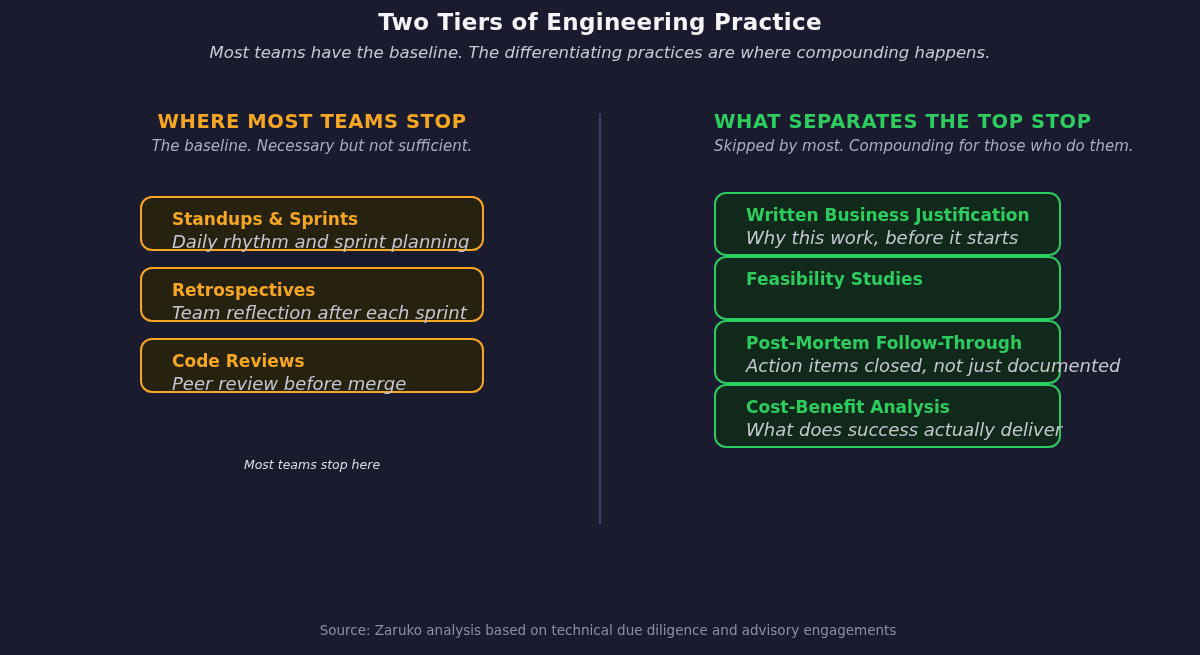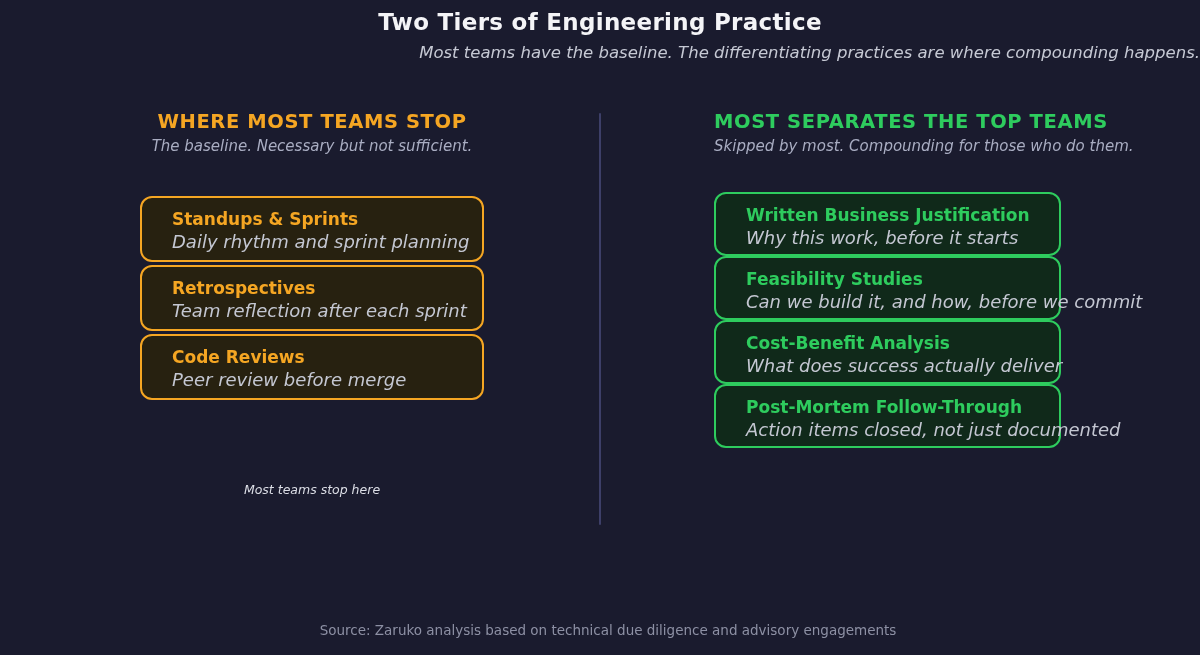--- a/index.html
+++ b/index.html
@@ -25,21 +25,21 @@
     font-size: 23px;
     font-weight: 700;
     color: #f4f4f7;
     letter-spacing: 0.3px;
   }
   .page-subtitle {
     position: absolute;
     top: 43px;
     left: 0;
     width: 100%;
-    text-align: right;
+    text-align: center;
     margin: 0;
     font-size: 16.5px;
     font-style: italic;
     color: #c6c9d4;
   }
   .divider {
     position: absolute;
     left: 599px;
     top: 113px;
     width: 2px;
@@ -78,22 +78,22 @@
   .boxes.left-boxes  { top: 196px; left: 140px; width: 344px; }
   .boxes.right-boxes { top: 192px; left: 714px; width: 347px; }
 
   .card {
     box-sizing: border-box;
     border-radius: 12px;
     padding: 10px 10px 0 30px;
     border: 2px solid;
   }
   .left-boxes .card {
-    height: 66px;
-    margin-bottom: 3px;
+    height: 55px;
+    margin-bottom: 16px;
     border-color: #f5a623;
     background: #272110;
   }
   .right-boxes .card {
     height: 64px;
     margin-bottom: 0;
     border-color: #2ecc5e;
     background: #10291a;
   }
   .card-title {
@@ -107,21 +107,21 @@
   .right-boxes .card-title { color: #2ecc5e; }
   .card-desc {
     margin: 1px 0 0 0;
     font-size: 18px;
     font-style: italic;
     color: #c4c7d2;
     white-space: nowrap;
   }
   .column-note {
     position: absolute;
-    top: 482px;
+    top: 457px;
     left: 140px;
     width: 344px;
     margin: 0;
     text-align: center;
     font-size: 12.5px;
     font-style: italic;
     color: #dcdee6;
   }
   .footer-source {
     position: absolute;
@@ -160,38 +160,37 @@
       <div class="card">
         <p class="card-title">Code Reviews</p>
         <p class="card-desc">Peer review before merge</p>
       </div>
     </div>
 
     <p class="column-note">Most teams stop here</p>
   </section>
 
   <section class="right">
-    <h2 class="col-heading">MOST SEPARATES THE TOP TEAMS</h2>
+    <h2 class="col-heading">WHAT SEPARATES THE TOP STOP</h2>
     <p class="col-subheading">Skipped by most. Compounding for those who do them.</p>
 
     <div class="boxes right-boxes">
       <div class="card">
         <p class="card-title">Written Business Justification</p>
         <p class="card-desc">Why this work, before it starts</p>
       </div>
       <div class="card">
         <p class="card-title">Feasibility Studies</p>
-        <p class="card-desc">Can we build it, and how, before we commit</p>
+      </div>
+      <div class="card">
+        <p class="card-title">Post-Mortem Follow-Through</p>
+        <p class="card-desc">Action items closed, not just documented</p>
       </div>
       <div class="card">
         <p class="card-title">Cost-Benefit Analysis</p>
         <p class="card-desc">What does success actually deliver</p>
-      </div>
-      <div class="card">
-        <p class="card-title">Post-Mortem Follow-Through</p>
-        <p class="card-desc">Action items closed, not just documented</p>
       </div>
     </div>
   </section>
 
   <p class="footer-source">Source: Zaruko analysis based on technical due diligence and advisory engagements</p>
 
 </div>
 
 </body></html>

